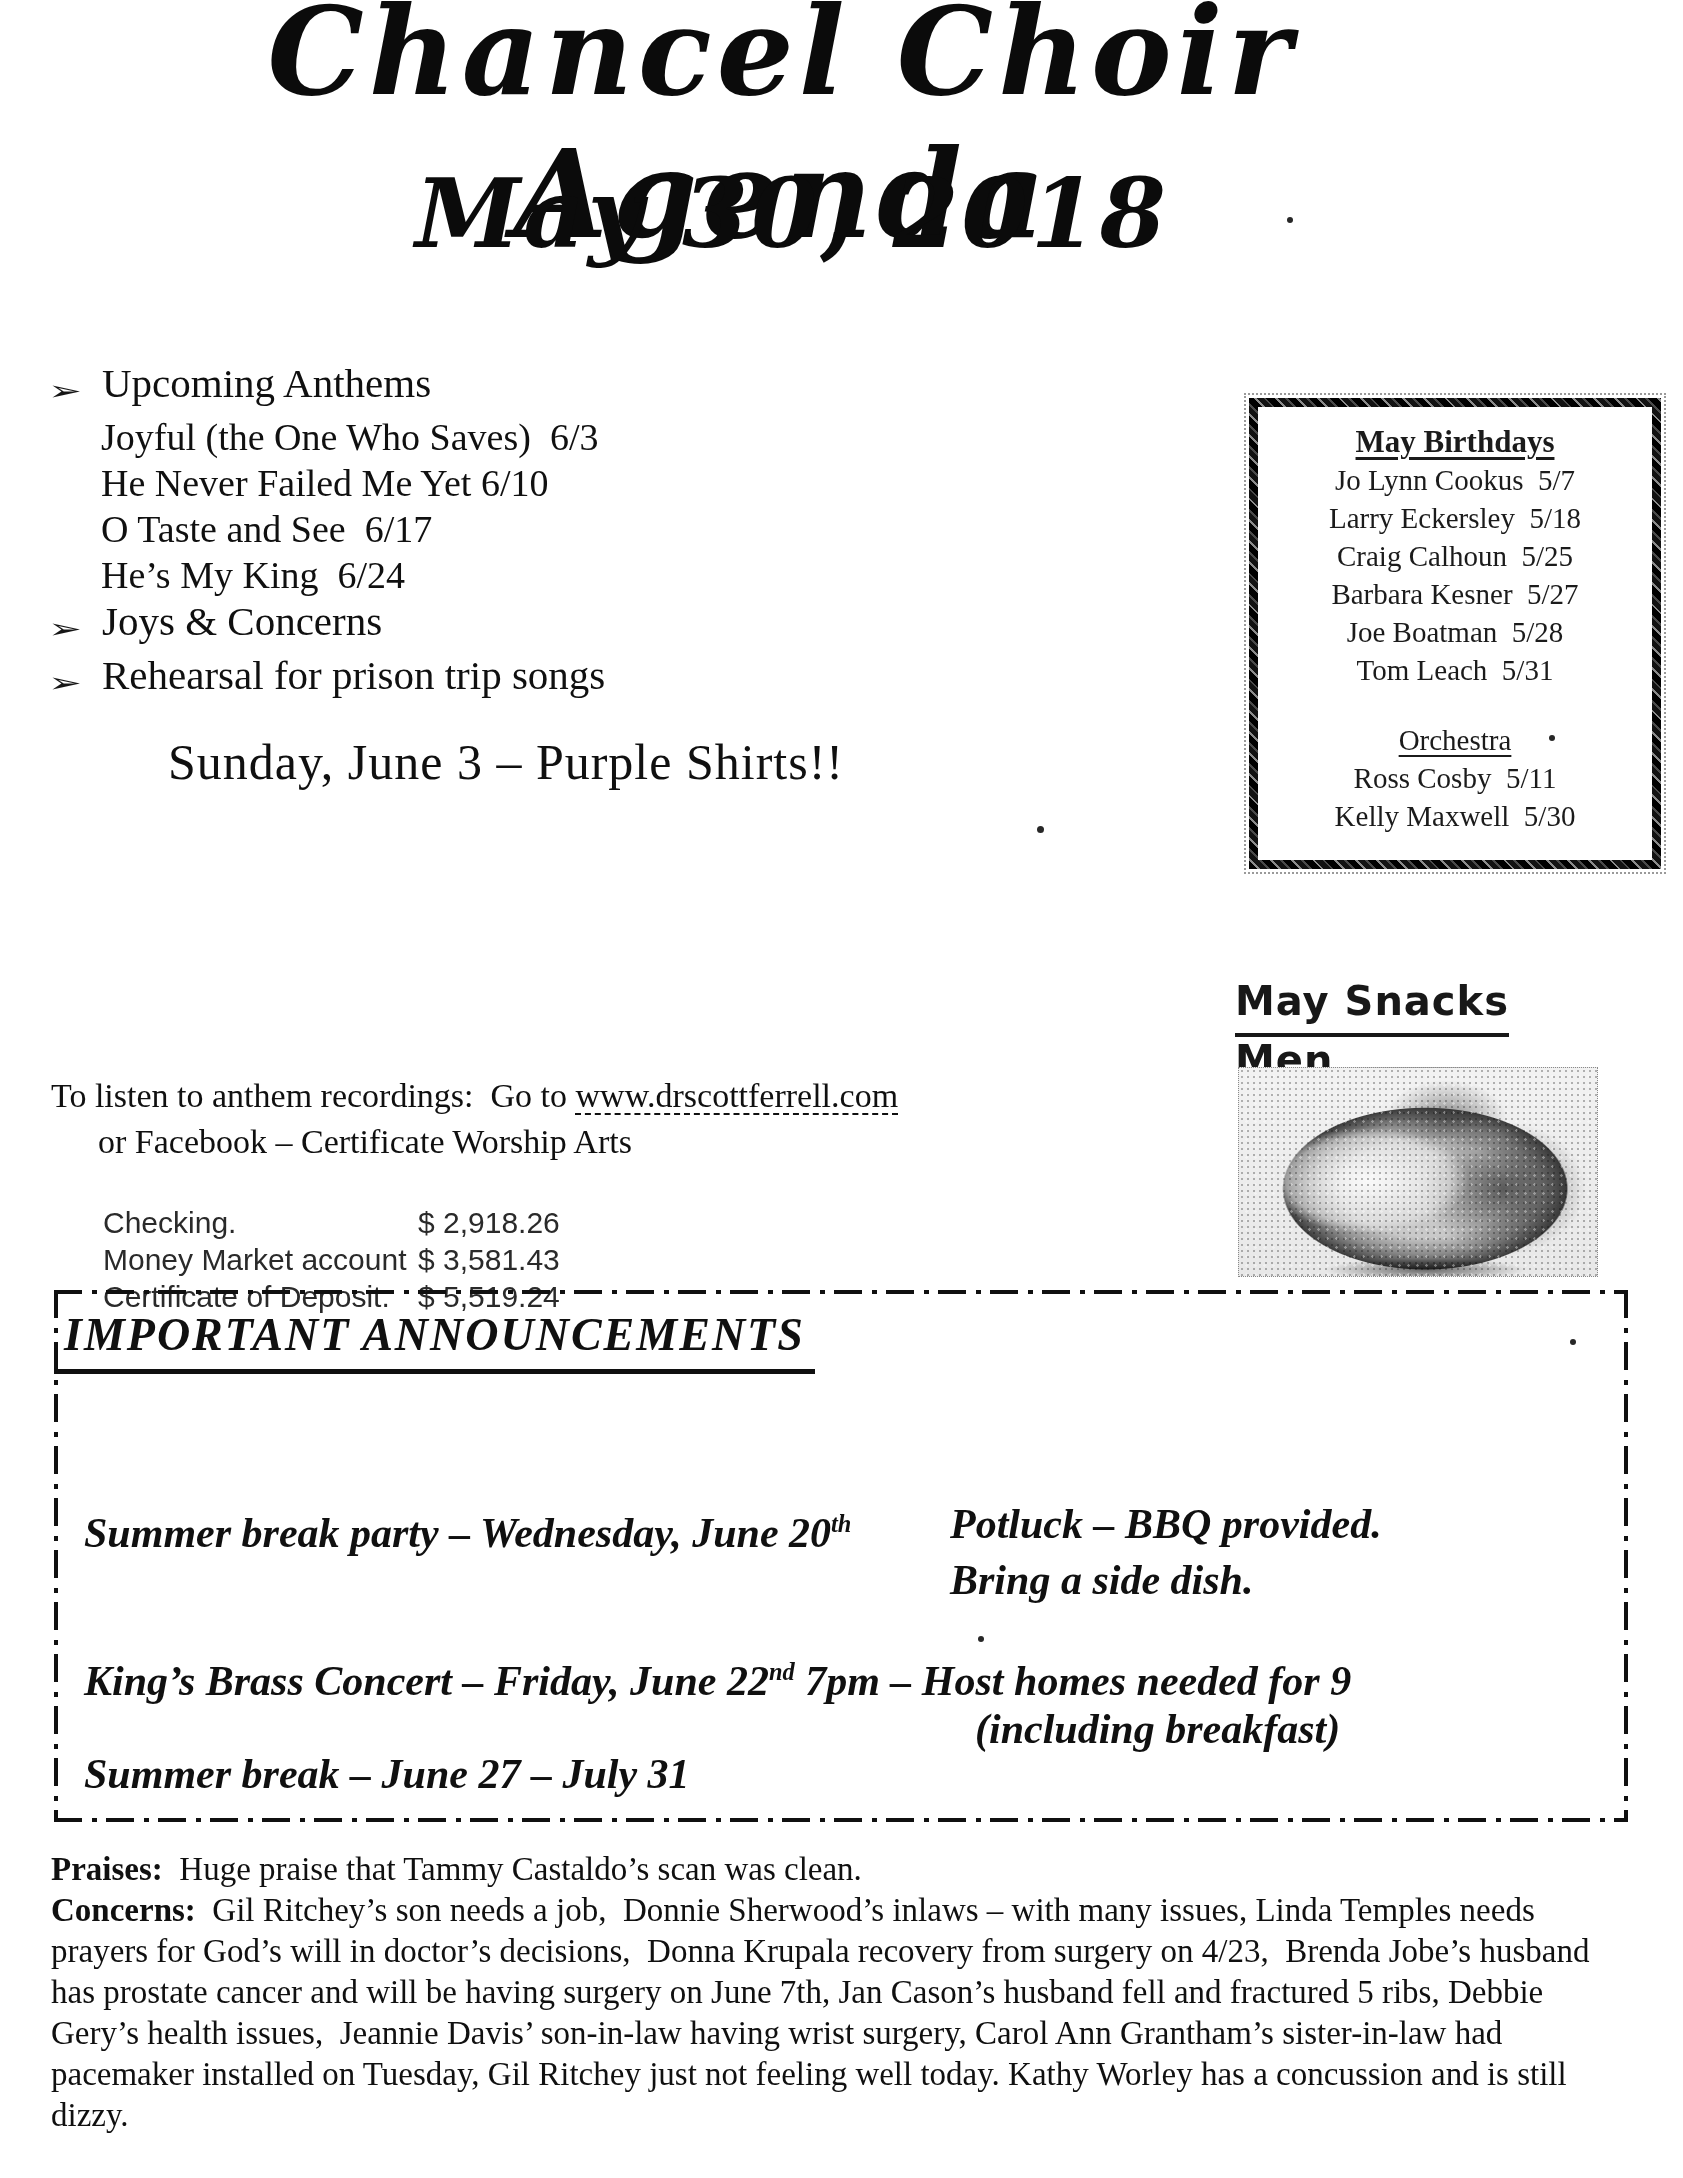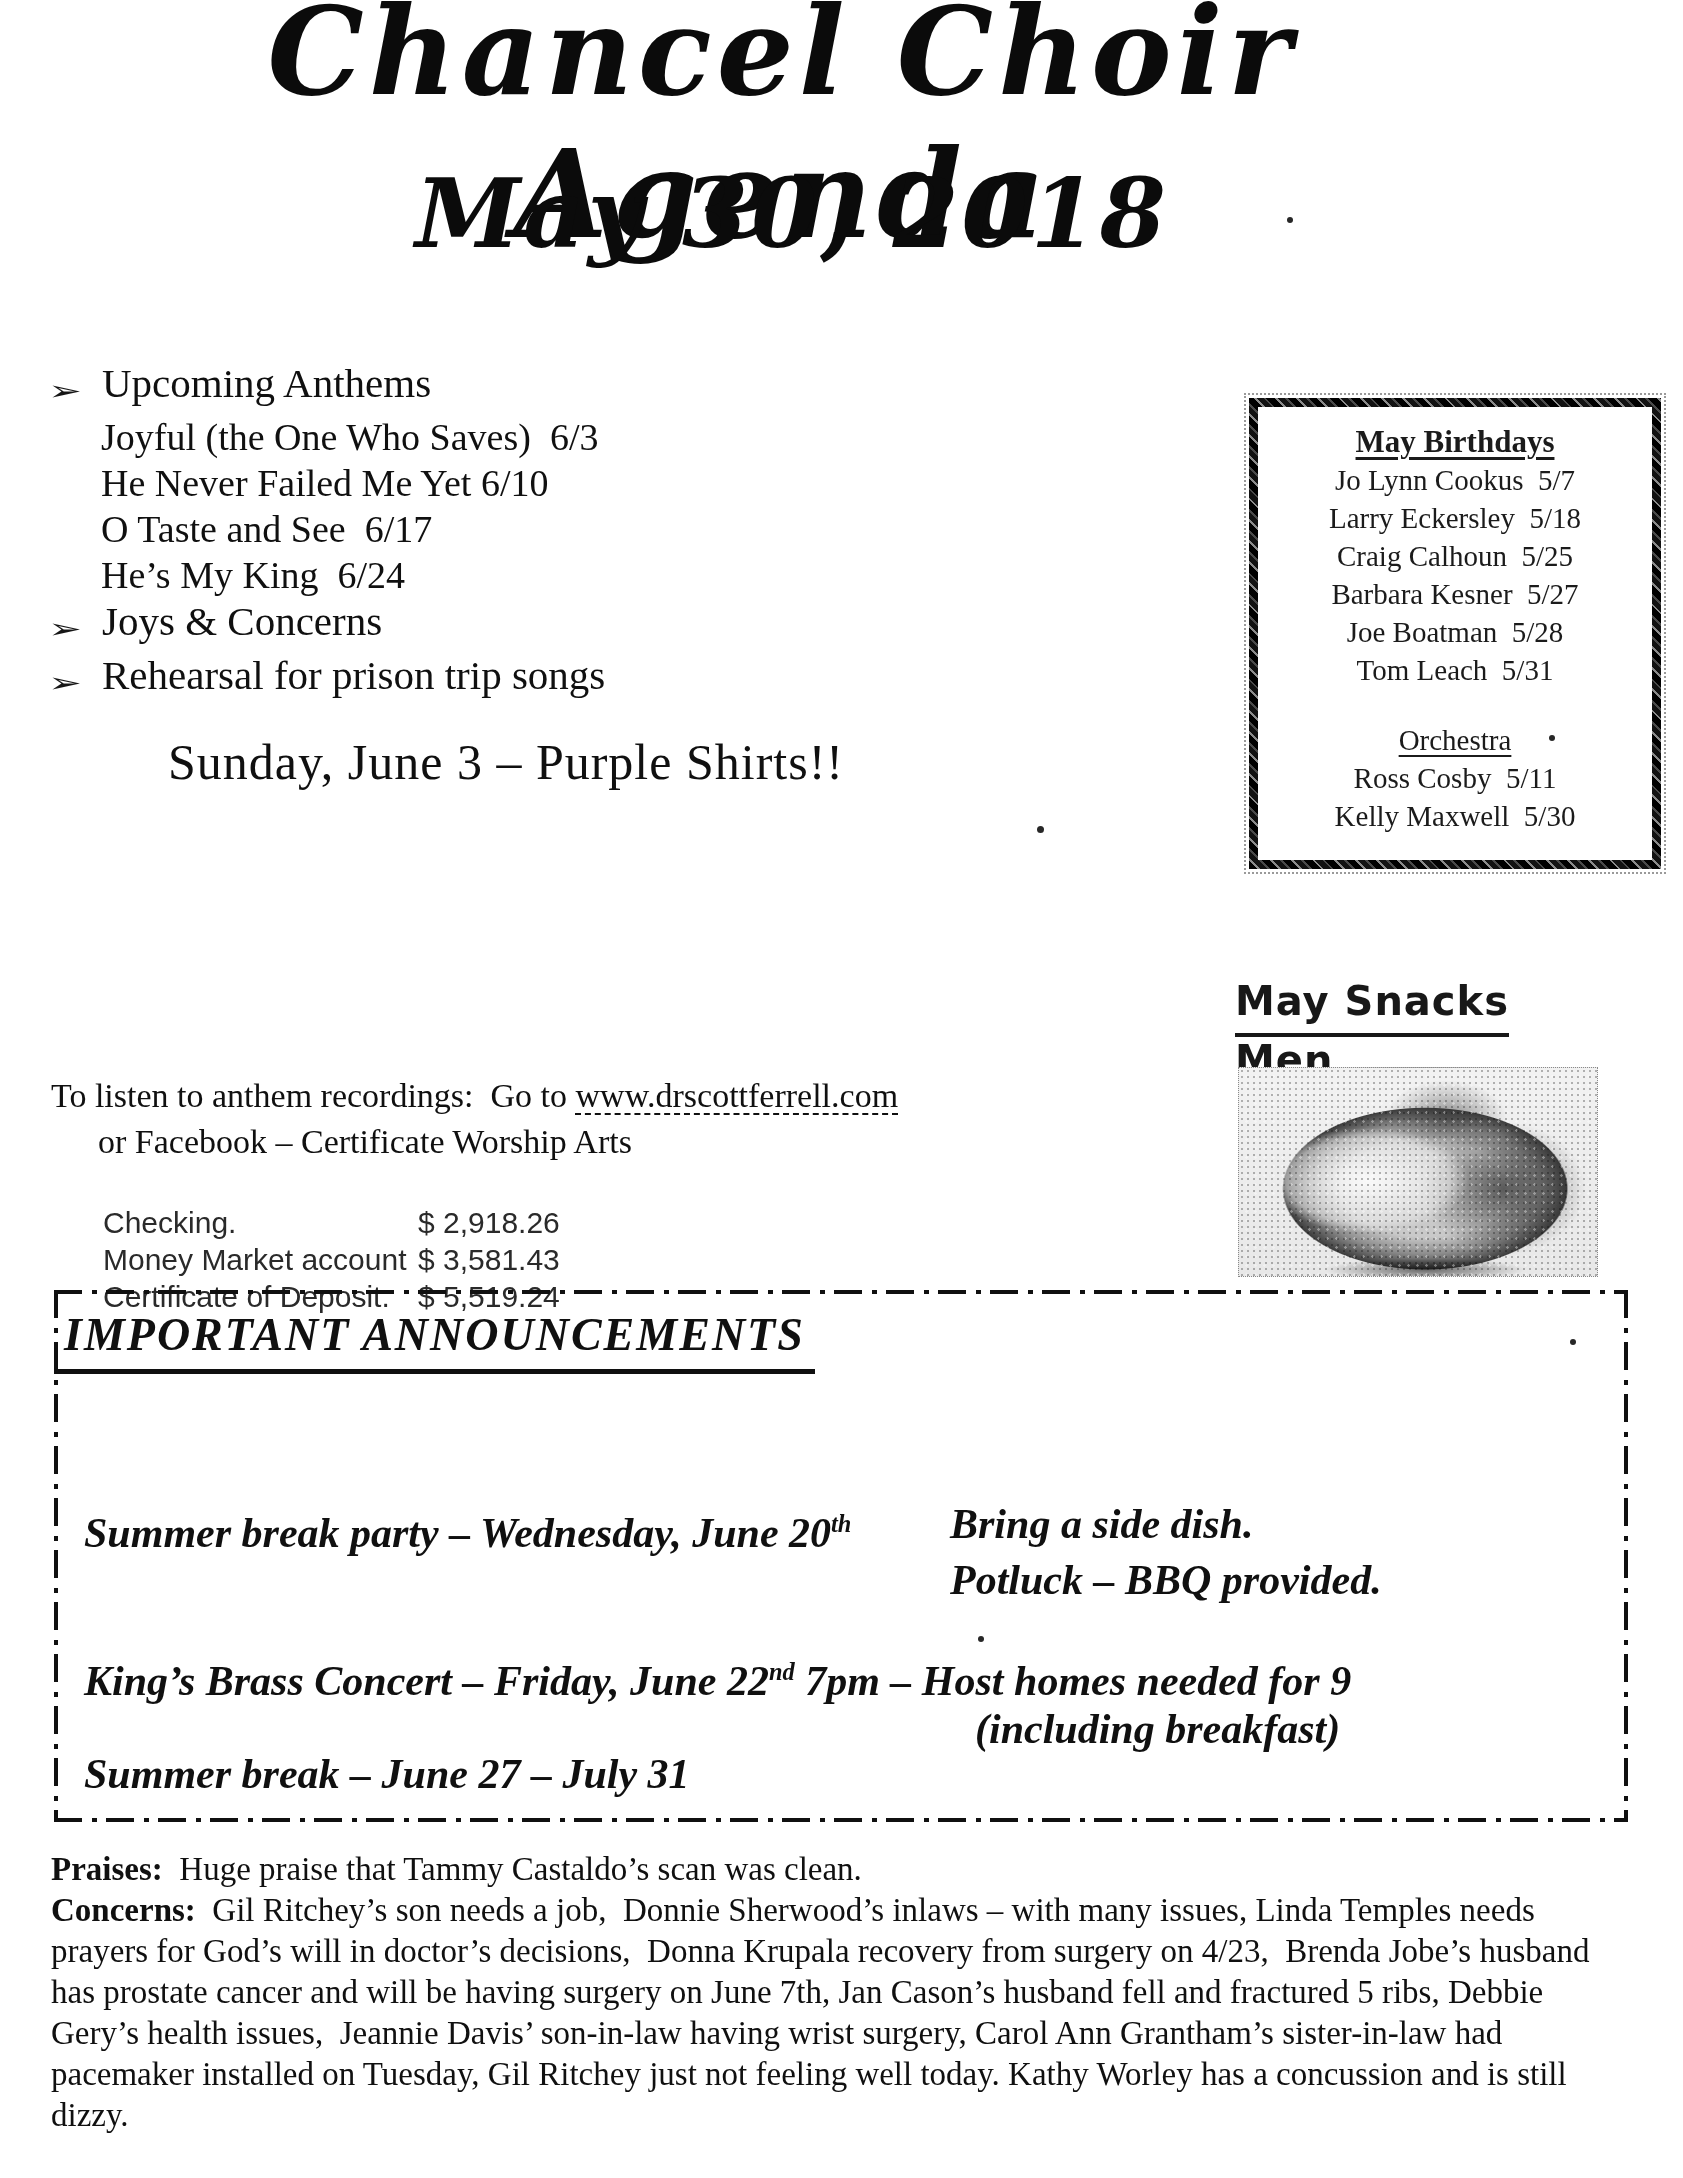--- a/index.html
+++ b/index.html
@@ -201,22 +201,22 @@
 
     <div class="ann-title-wrap">
       <span class="ann-title t">IMPORTANT ANNOUNCEMENTS</span>
     </div>
 
 
     <div class="ann-line ann-party-left">
       <span class="t">Summer break party – Wednesday, June 20</span><sup class="t">th</sup>
     </div>
     <div class="ann-party-right">
+      <div class="t">Potluck – BBQ provided.</div>
       <div class="t">Bring a side dish.</div>
-      <div class="t">Potluck – BBQ provided.</div>
     </div>
 
     <div class="ann-line ann-brass">
       <span class="t">King’s Brass Concert – Friday, June 22</span><sup class="t">nd</sup><span class="t"> 7pm – Host homes needed for 9</span>
     </div>
     <div class="ann-line ann-brass2 t">(including breakfast)</div>
 
     <div class="ann-line ann-break t">Summer break – June 27 – July 31</div>
   </div>
 

